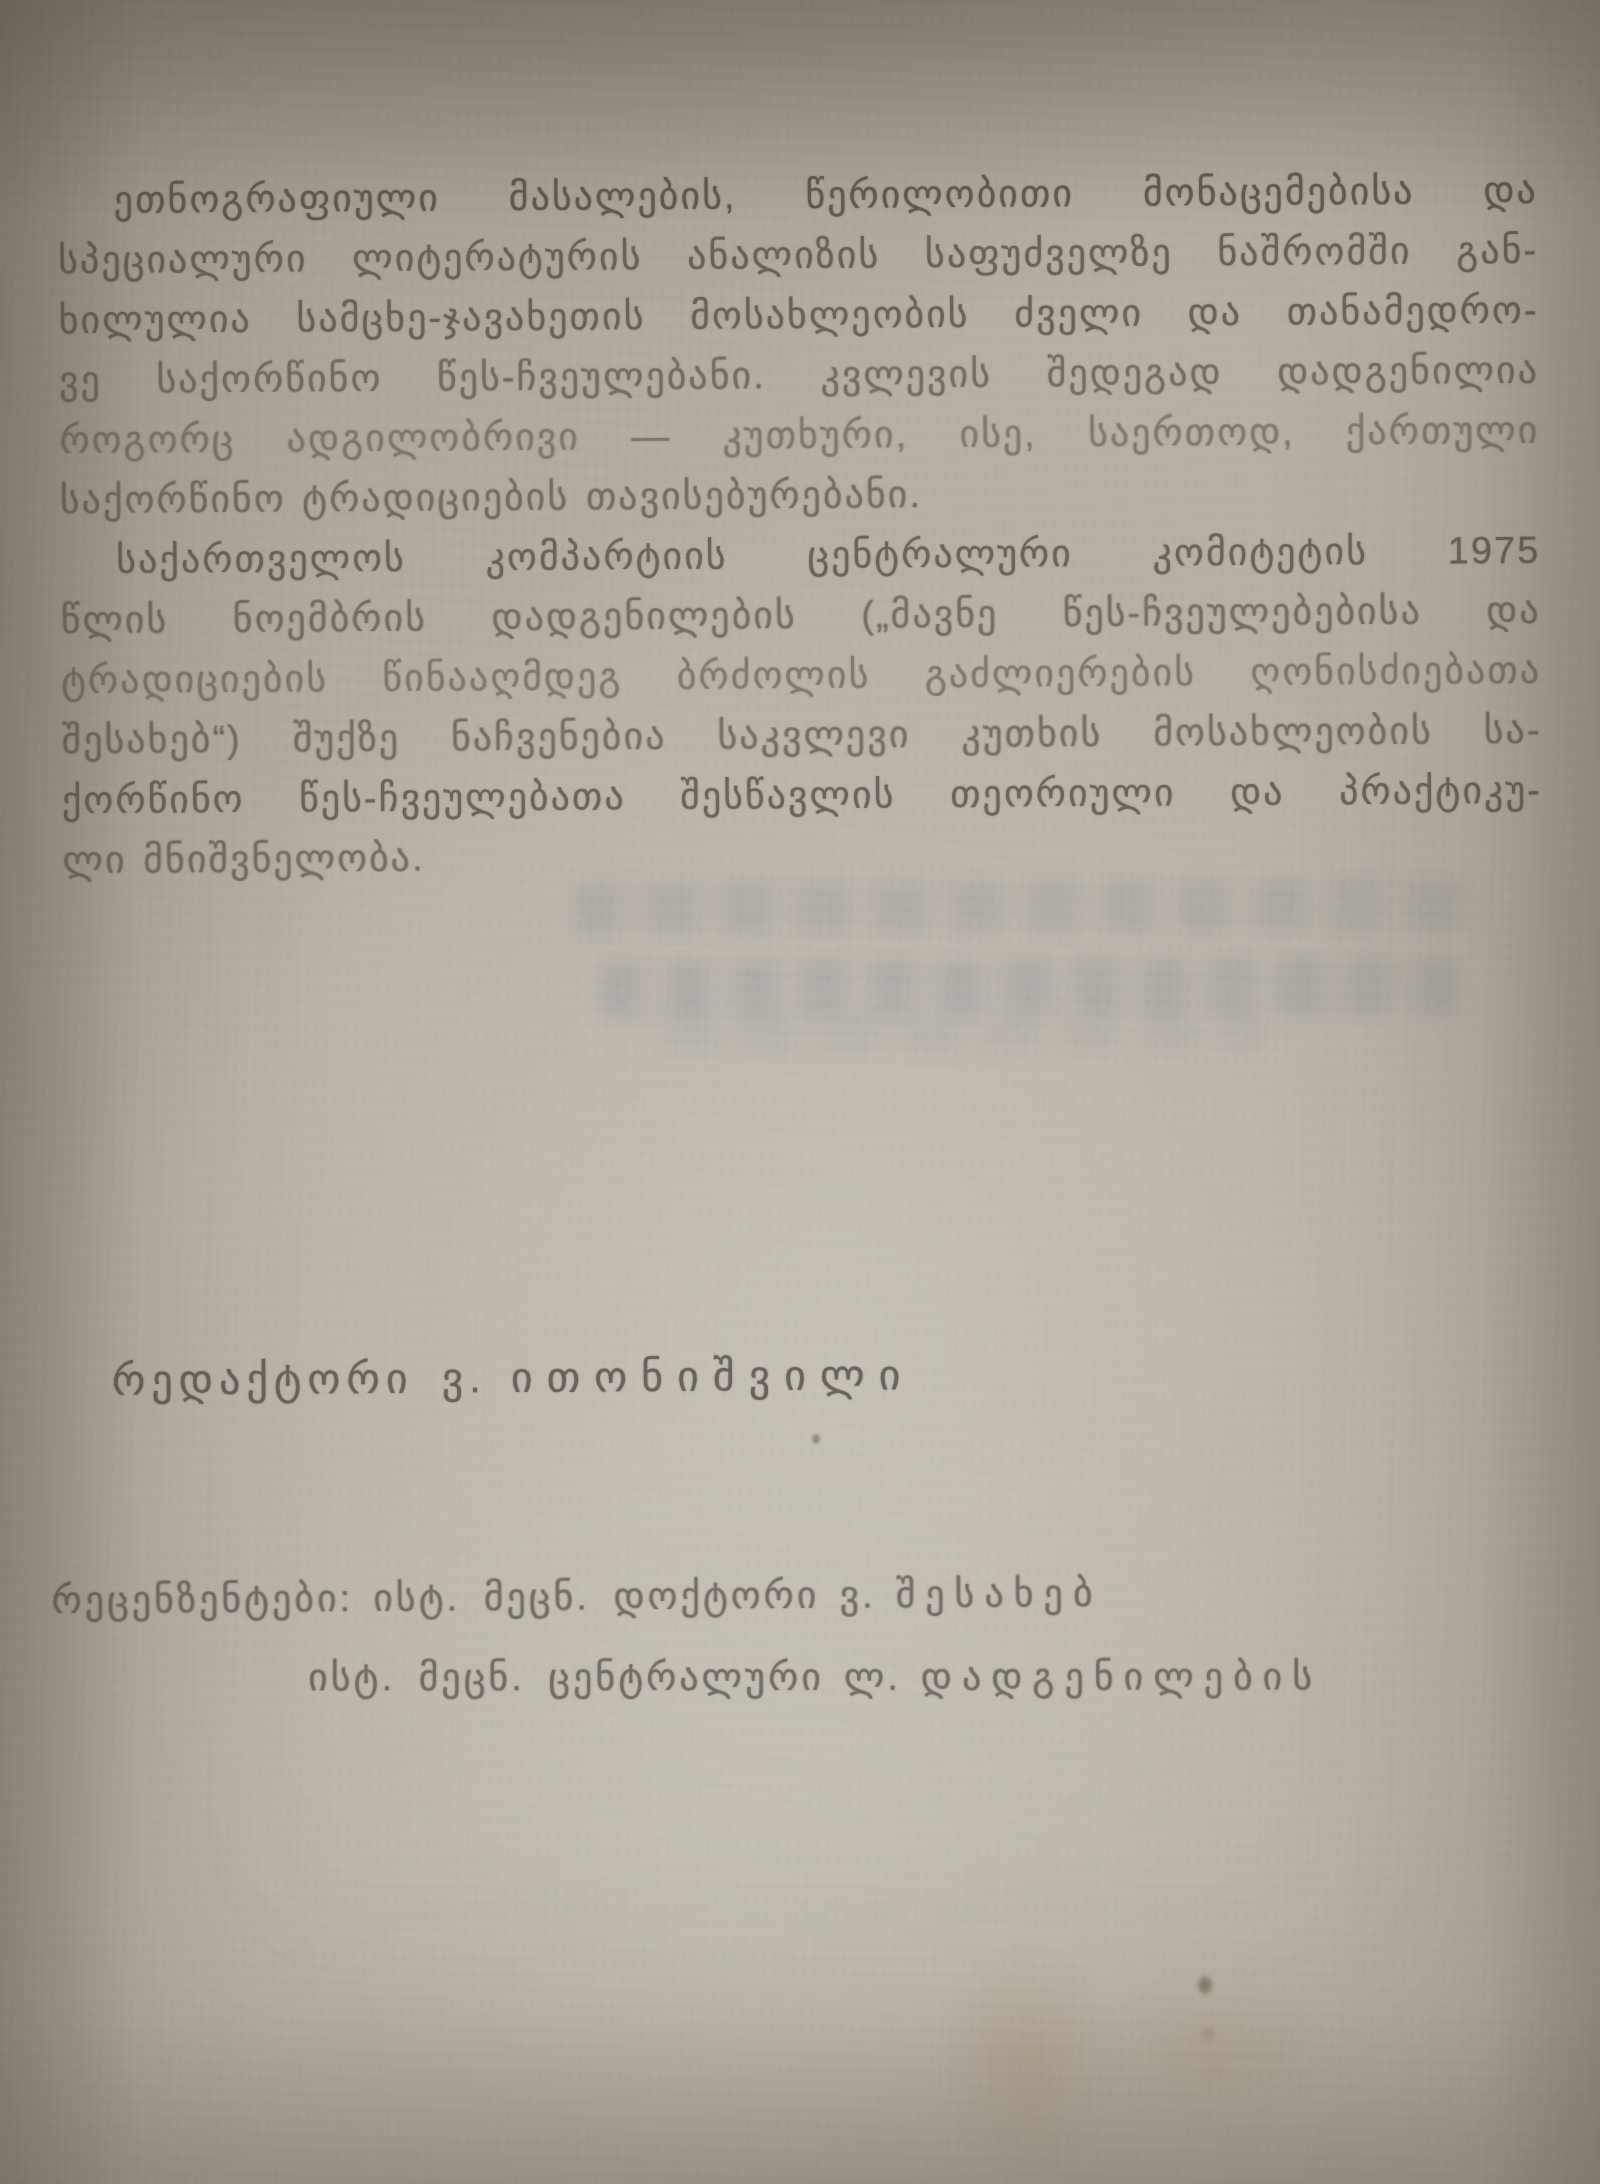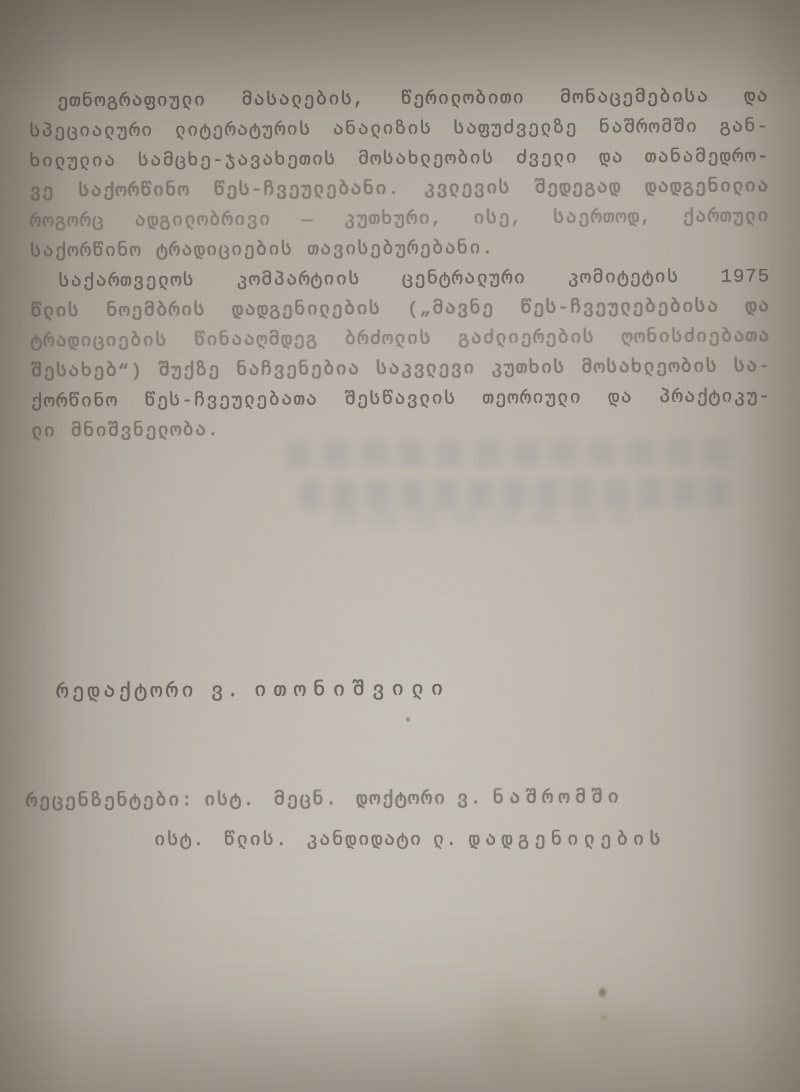--- a/index.html
+++ b/index.html
@@ -11,21 +11,21 @@
     overflow: hidden;
     background:
       radial-gradient(ellipse 70% 55% at 52% 62%, rgba(255,255,250,0.22), rgba(255,255,250,0) 70%),
       radial-gradient(ellipse 60% 40% at 45% 88%, rgba(255,255,248,0.12), rgba(255,255,248,0) 70%),
       linear-gradient(to bottom, rgba(78,70,58,0.30), rgba(78,70,58,0) 110px),
       linear-gradient(to right, rgba(78,70,58,0.24), rgba(78,70,58,0) 70px),
       linear-gradient(to left, rgba(78,70,58,0.18), rgba(78,70,58,0) 60px),
       linear-gradient(to top, rgba(78,70,58,0.12), rgba(78,70,58,0) 90px),
       linear-gradient(135deg, rgba(70,62,50,0.18), rgba(70,62,50,0) 35%),
       #b7b0a5;
-    font-family: Liberation Mono, monospace;
+    font-family: Liberation Sans, sans-serif;
   }
   .vignette {
     position: absolute; inset: 0; pointer-events: none;
     box-shadow: inset 0 0 140px 30px rgba(62,54,44,0.30);
   }
   .grain {
     position: absolute; inset: 0; pointer-events: none; opacity: .5;
     background:
       repeating-linear-gradient(92deg, rgba(0,0,0,0.015) 0 2px, rgba(255,255,255,0.012) 2px 5px),
       repeating-linear-gradient(2deg, rgba(0,0,0,0.012) 0 3px, rgba(255,255,255,0.01) 3px 7px);
@@ -140,25 +140,25 @@
       <div class="line soft">შესახებ“) შუქზე ნაჩვენებია საკვლევი კუთხის მოსახლეობის სა-</div>
       <div class="line">ქორწინო წეს-ჩვეულებათა შესწავლის თეორიული და პრაქტიკუ-</div>
       <div class="line end soft">ლი მნიშვნელობა.</div>
     </div>
 
     <div class="editor-line">
       <span>რედაქტორი</span><span class="initial">ვ.</span><span class="spaced-wide">ითონიშვილი</span>
     </div>
 
     <div class="rev-line first">
-      <span>რეცენზენტები:</span><span class="t">ისტ. მეცნ. დოქტორი</span><span class="initial">ვ.</span><span class="spaced">ნაშრომში</span>
+      <span>რეცენზენტები:</span><span class="t">ისტ. მეცნ. დოქტორი</span><span class="initial">ვ.</span><span class="spaced">შესახებ</span>
     </div>
 
     <div class="rev-line second">
-      <span>ისტ. წლის. კანდიდატი</span><span class="initial">ლ.</span><span class="spaced">დადგენილების</span>
+      <span>ისტ. მეცნ. ცენტრალური</span><span class="initial">ლ.</span><span class="spaced">დადგენილების</span>
     </div>
 
   </div>
 
   <div class="grain"></div>
   <div class="vignette"></div>
 
 </div>
 
 </body></html>

